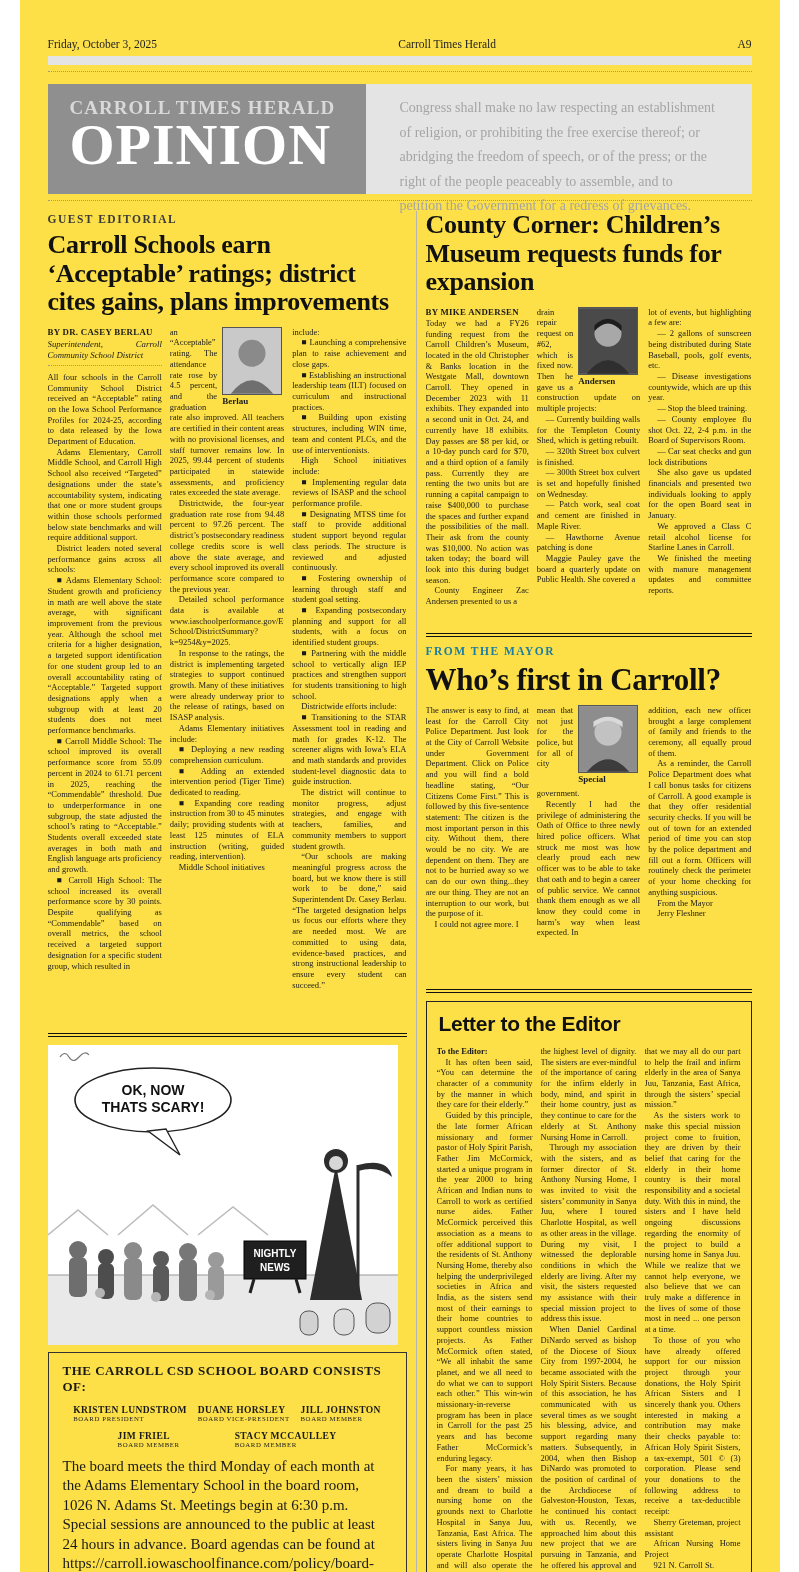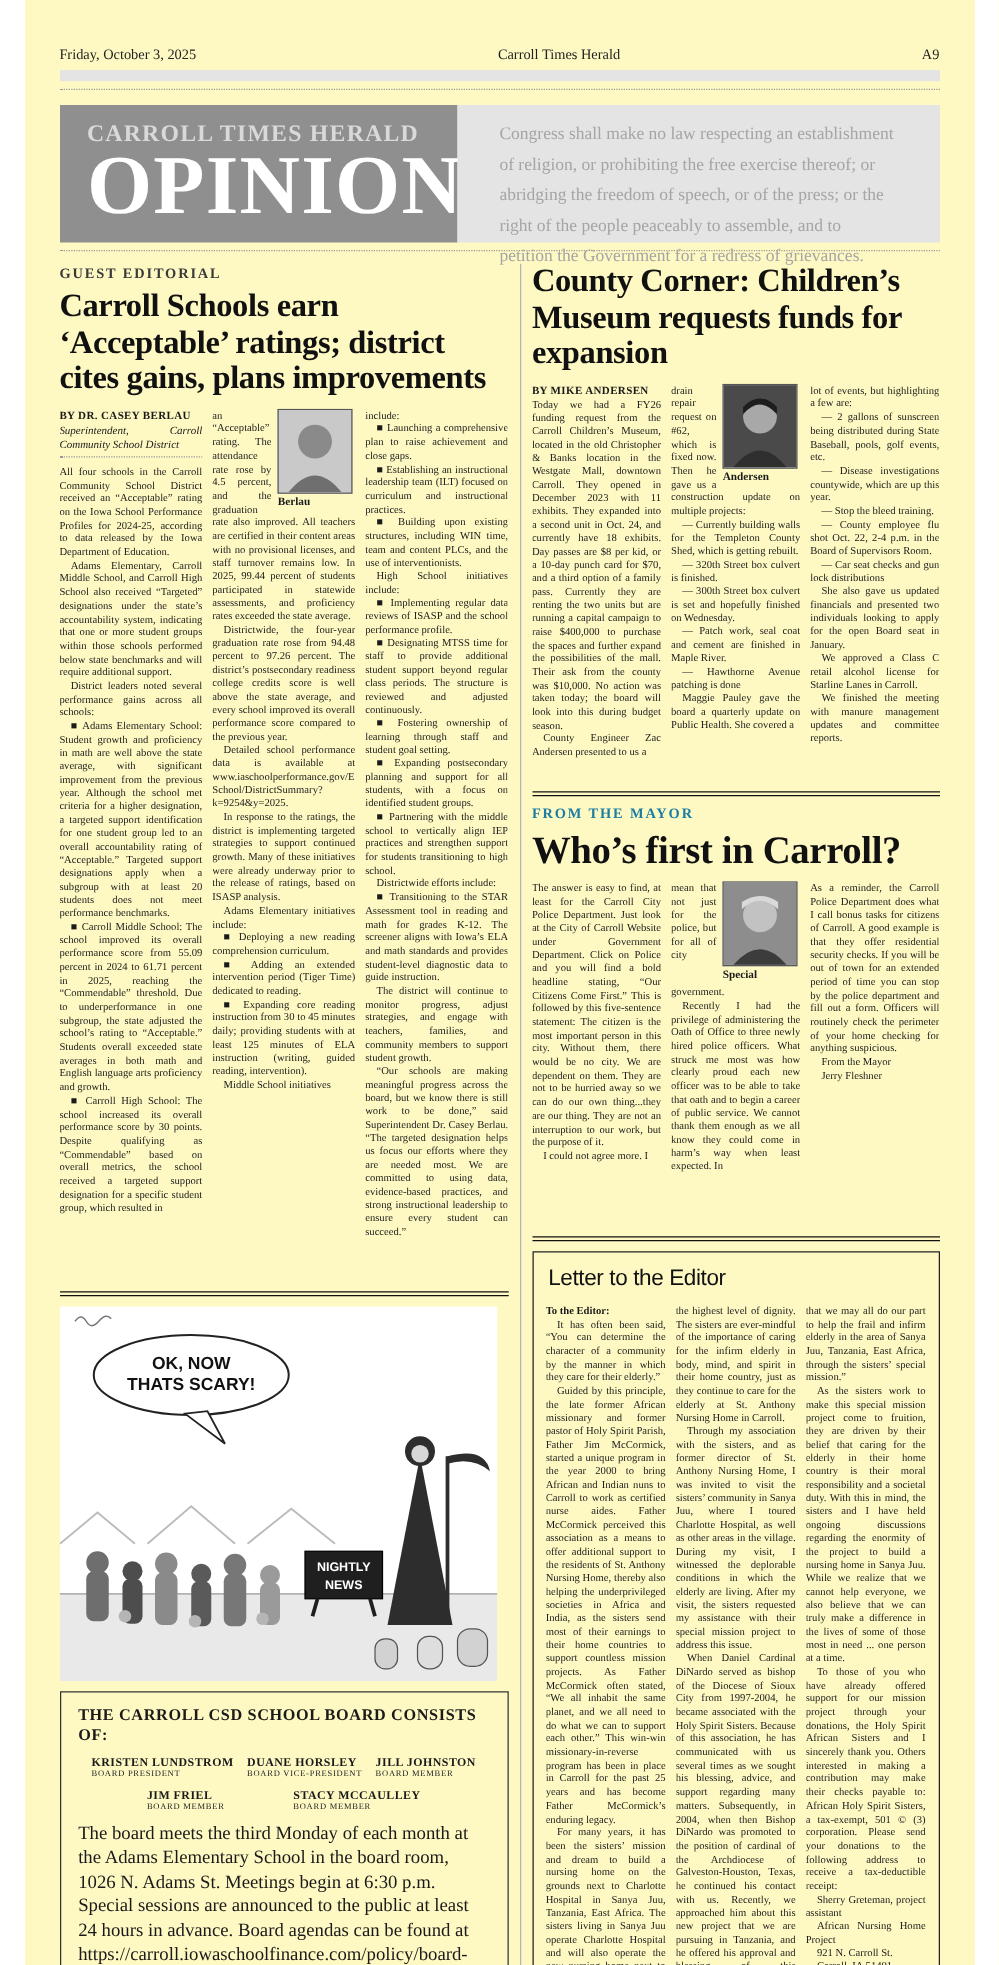--- a/index.html
+++ b/index.html
@@ -1,31 +1,31 @@
 <!DOCTYPE html>
 <html><head>
 <meta charset="utf-8">
 <style>
   * { margin:0; padding:0; box-sizing:border-box; }
   body { background:#fff; }
   .page {
-    position:relative; width:760px; height:1572px; margin:0 auto; background:#fef9c3;
+    position:relative; width:760px; height:1572px; margin:0 auto; background:#fde047;
     font-family:"Liberation Serif","DejaVu Serif",serif; color:#1a1a1a; overflow:hidden;
     padding:38px 28px 0 28px;
   }
   
   .folio { display:flex; justify-content:space-between; align-items:baseline; font-size:11.5px; color:#222; }
   .folio .pub { font-weight:normal; }
   .folio-bar { height:9px; background:#e4e4e4; margin-top:6px; }
   .dotted-rule { border-top:1px dotted #9a9a9a; margin:6px 0; height:0; }
   
   .masthead { display:flex; margin-top:12px; height:110px; }
   .masthead-brandbox { width:318px; background:#8f8f8f; color:#fff; padding:14px 0 0 22px; }
   .masthead-brand { font-size:19px; font-weight:bold; letter-spacing:1px; color:#d9d9d9; line-height:1; }
-  .masthead-section { font-size:67px; font-weight:bold; letter-spacing:1px; line-height:0.95; color:#ffffff; }
+  .masthead-section { font-size:58px; font-weight:bold; letter-spacing:1px; line-height:0.95; color:#ffffff; }
   .masthead-amendbox { flex:1; background:#e4e4e4; color:#a5a5a5; padding:12px 34px; }
   .masthead-amendment { font-size:14px; line-height:1.75; }
   
   .content { display:flex; margin-top:10px; }
   .left-region { width:368px; padding-right:9px; }
   .right-region { flex:1; border-left:1px solid #b5b5b5; padding-left:9px; }
   
   .kicker { font-size:11.5px; font-weight:bold; letter-spacing:1.5px; color:#3a3a3a; margin:2px 0 6px 0; }
   .kicker.teal { color:#1b7da3; margin-top:6px; }
   h1.headline { font-size:26px; line-height:1.1; font-weight:bold; color:#111; letter-spacing:-0.3px; margin-bottom:10px; }
@@ -43,21 +43,21 @@
   .h-mayor .col { height:276px; }
   .h-letter .col { height:545px; }
   
   .headshot { float:right; width:62px; margin:0 0 3px 5px; }
   .headshot svg { display:block; border:1px solid #555; background:#cfcfcf; }
   .photo-caption { font-size:9px; font-weight:bold; margin-top:1px; }
   
   .double-rule { border-top:1px solid #111; border-bottom:1px solid #111; height:4px; margin:8px 0; }
   
   .letter-box { border:1px solid #222; padding:8px 10px 10px 10px; margin-top:2px; }
-  .letter-heading { font-family:"Liberation Sans","DejaVu Sans",sans-serif; font-size:18px; font-weight:normal; letter-spacing:-0.3px; margin:2px 0 10px 2px; color:#111; }
+  .letter-heading { font-family:"Liberation Sans","DejaVu Sans",sans-serif; font-size:21px; font-weight:bold; letter-spacing:-0.3px; margin:2px 0 10px 2px; color:#111; }
   
   .cartoon-wrap { margin-top:6px; }
   
   .board-box { border:1.5px solid #333; margin-top:3px; padding:10px 14px 12px 14px; text-align:left; }
   .board-title { font-size:13px; font-weight:bold; letter-spacing:0.5px; margin-bottom:10px; }
   .board-row { display:flex; justify-content:space-evenly; margin-bottom:9px; }
   .board-member .name { font-size:9.5px; font-weight:bold; letter-spacing:0.4px; }
   .board-member .title { font-size:6.8px; letter-spacing:0.6px; color:#222; }
   .board-meeting { font-size:15px; line-height:1.3; margin-top:6px; }
 </style>
@@ -305,20 +305,21 @@
             </svg>
             <div class="photo-caption">Special</div>
           </div>
           <div>
               <p>mean that not just for the police, but for all of city government.</p>
               <p>Recently I had the privilege of administering the Oath of Office to three newly hired police officers. What struck me most was how clearly proud each new officer was to be able to take that oath and to begin a career of public service. We cannot thank them enough as we all know they could come in harm’s way when least expected. In</p>
             </div>
         </div>
         <div class="col">
           <div>
+              <p>addition, each new officer brought a large complement of family and friends to the ceremony, all equally proud of them.</p>
               <p>As a reminder, the Carroll Police Department does what I call bonus tasks for citizens of Carroll. A good example is that they offer residential security checks. If you will be out of town for an extended period of time you can stop by the police department and fill out a form. Officers will routinely check the perimeter of your home checking for anything suspicious.</p>
               <p>From the Mayor</p>
               <p>Jerry Fleshner</p>
             </div>
         </div>
       </div>
 
       <div class="double-rule"></div>
 
       <div class="letter-box">

